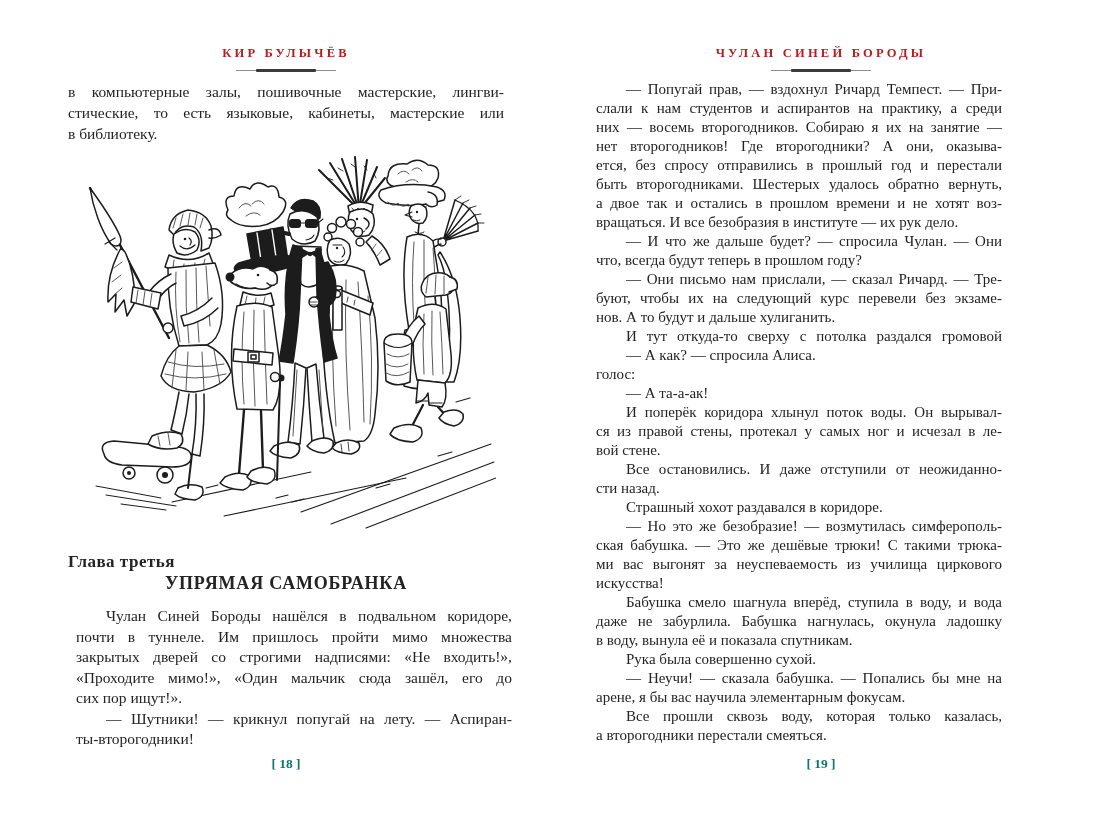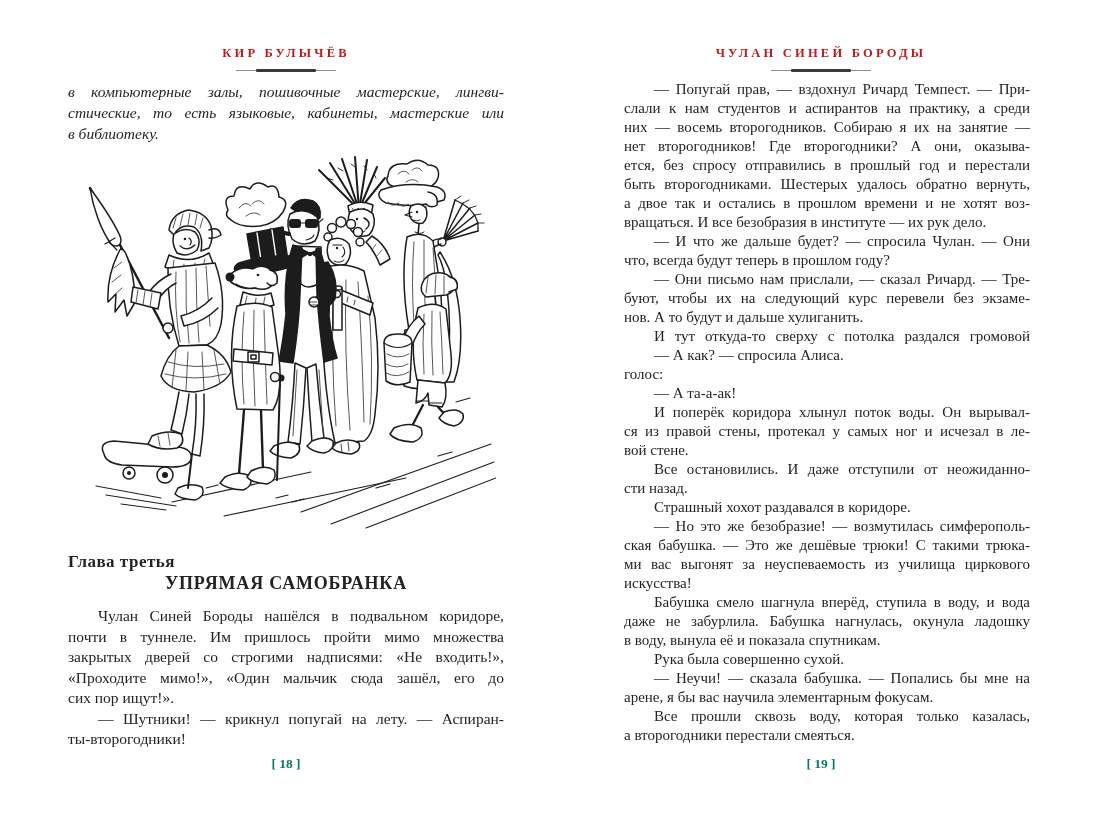--- a/index.html
+++ b/index.html
@@ -13,24 +13,24 @@
   }
   .running-head.lp{left:68px;width:436px;}
   .running-head.rp{left:618px;width:406px;}
   .head-rule{position:absolute;top:69px;width:100px;height:3px;}
   .head-rule.lp{left:236px;}
   .head-rule.rp{left:771px;}
   .head-rule::before{content:"";position:absolute;left:0;top:1px;width:100%;height:1px;background:#8f8f8f;}
   .head-rule::after{content:"";position:absolute;left:20%;top:0;width:60%;height:3px;background:#3a3a3a;border-radius:1px;}
   .textcol{position:absolute;}
   .intro-left{left:68px;top:81px;width:436px;}
-  .body-left{left:68px;top:606px;width:436px;}
-  .body-right{left:624px;top:80px;width:406px;}
+  .body-left{left:76px;top:606px;width:436px;}
+  .body-right{left:596px;top:80px;width:406px;}
   .tline{font-size:15.5px;height:20.5px;line-height:20.5px;text-align:left;white-space:normal;}
-  .intro-left .tline{height:21px;line-height:21px;font-style:italic;}
+  .intro-left .tline{height:21px;line-height:21px;}
   .body-right .tline{font-size:15px;height:19px;line-height:19px;}
   .tline.j{text-align:justify;text-align-last:justify;}
   .tline.ind{padding-left:30px;}
   .kicker{position:absolute;left:68px;top:552px;width:436px;text-align:left;
     font-size:17px;font-weight:bold;letter-spacing:0.5px;}
   .chapter-title{position:absolute;left:68px;top:573px;width:436px;text-align:center;
     font-size:18px;font-weight:bold;letter-spacing:0.8px;}
   .pageno{position:absolute;top:756px;text-align:center;font-weight:bold;font-size:13.5px;color:#0f766e;}
   .pageno.lp{left:68px;width:436px;}
   .pageno.rp{left:618px;width:406px;}

